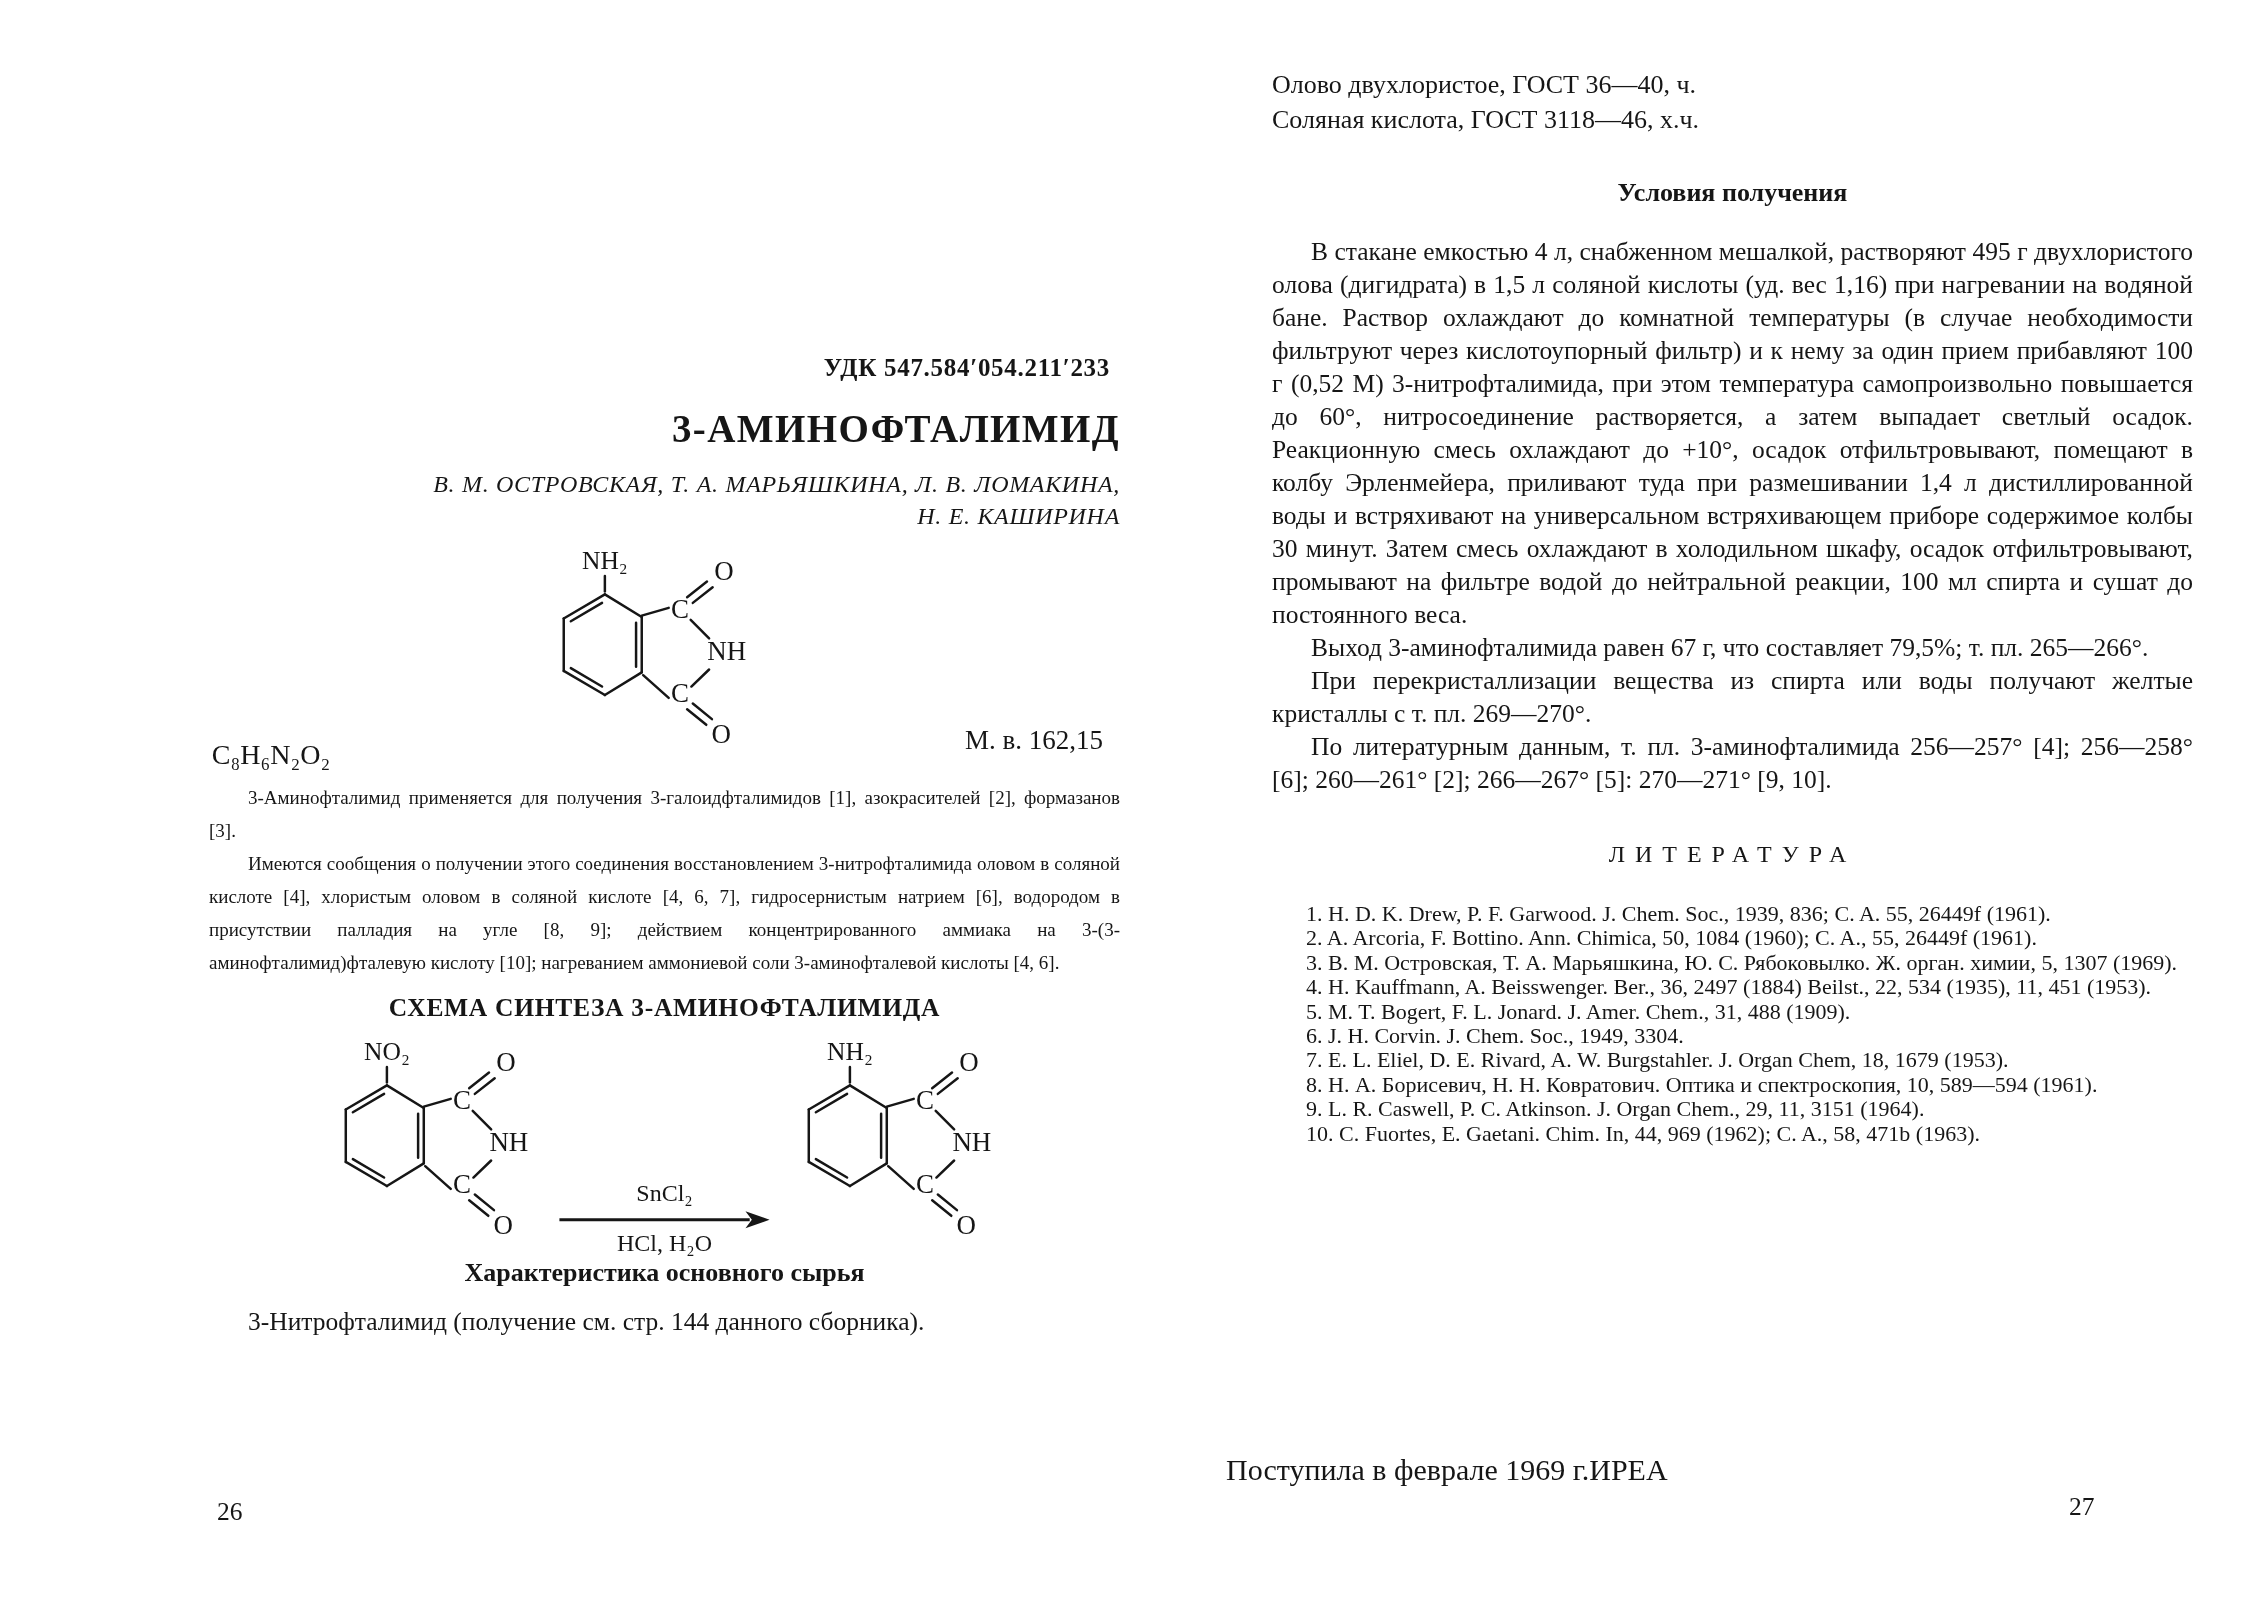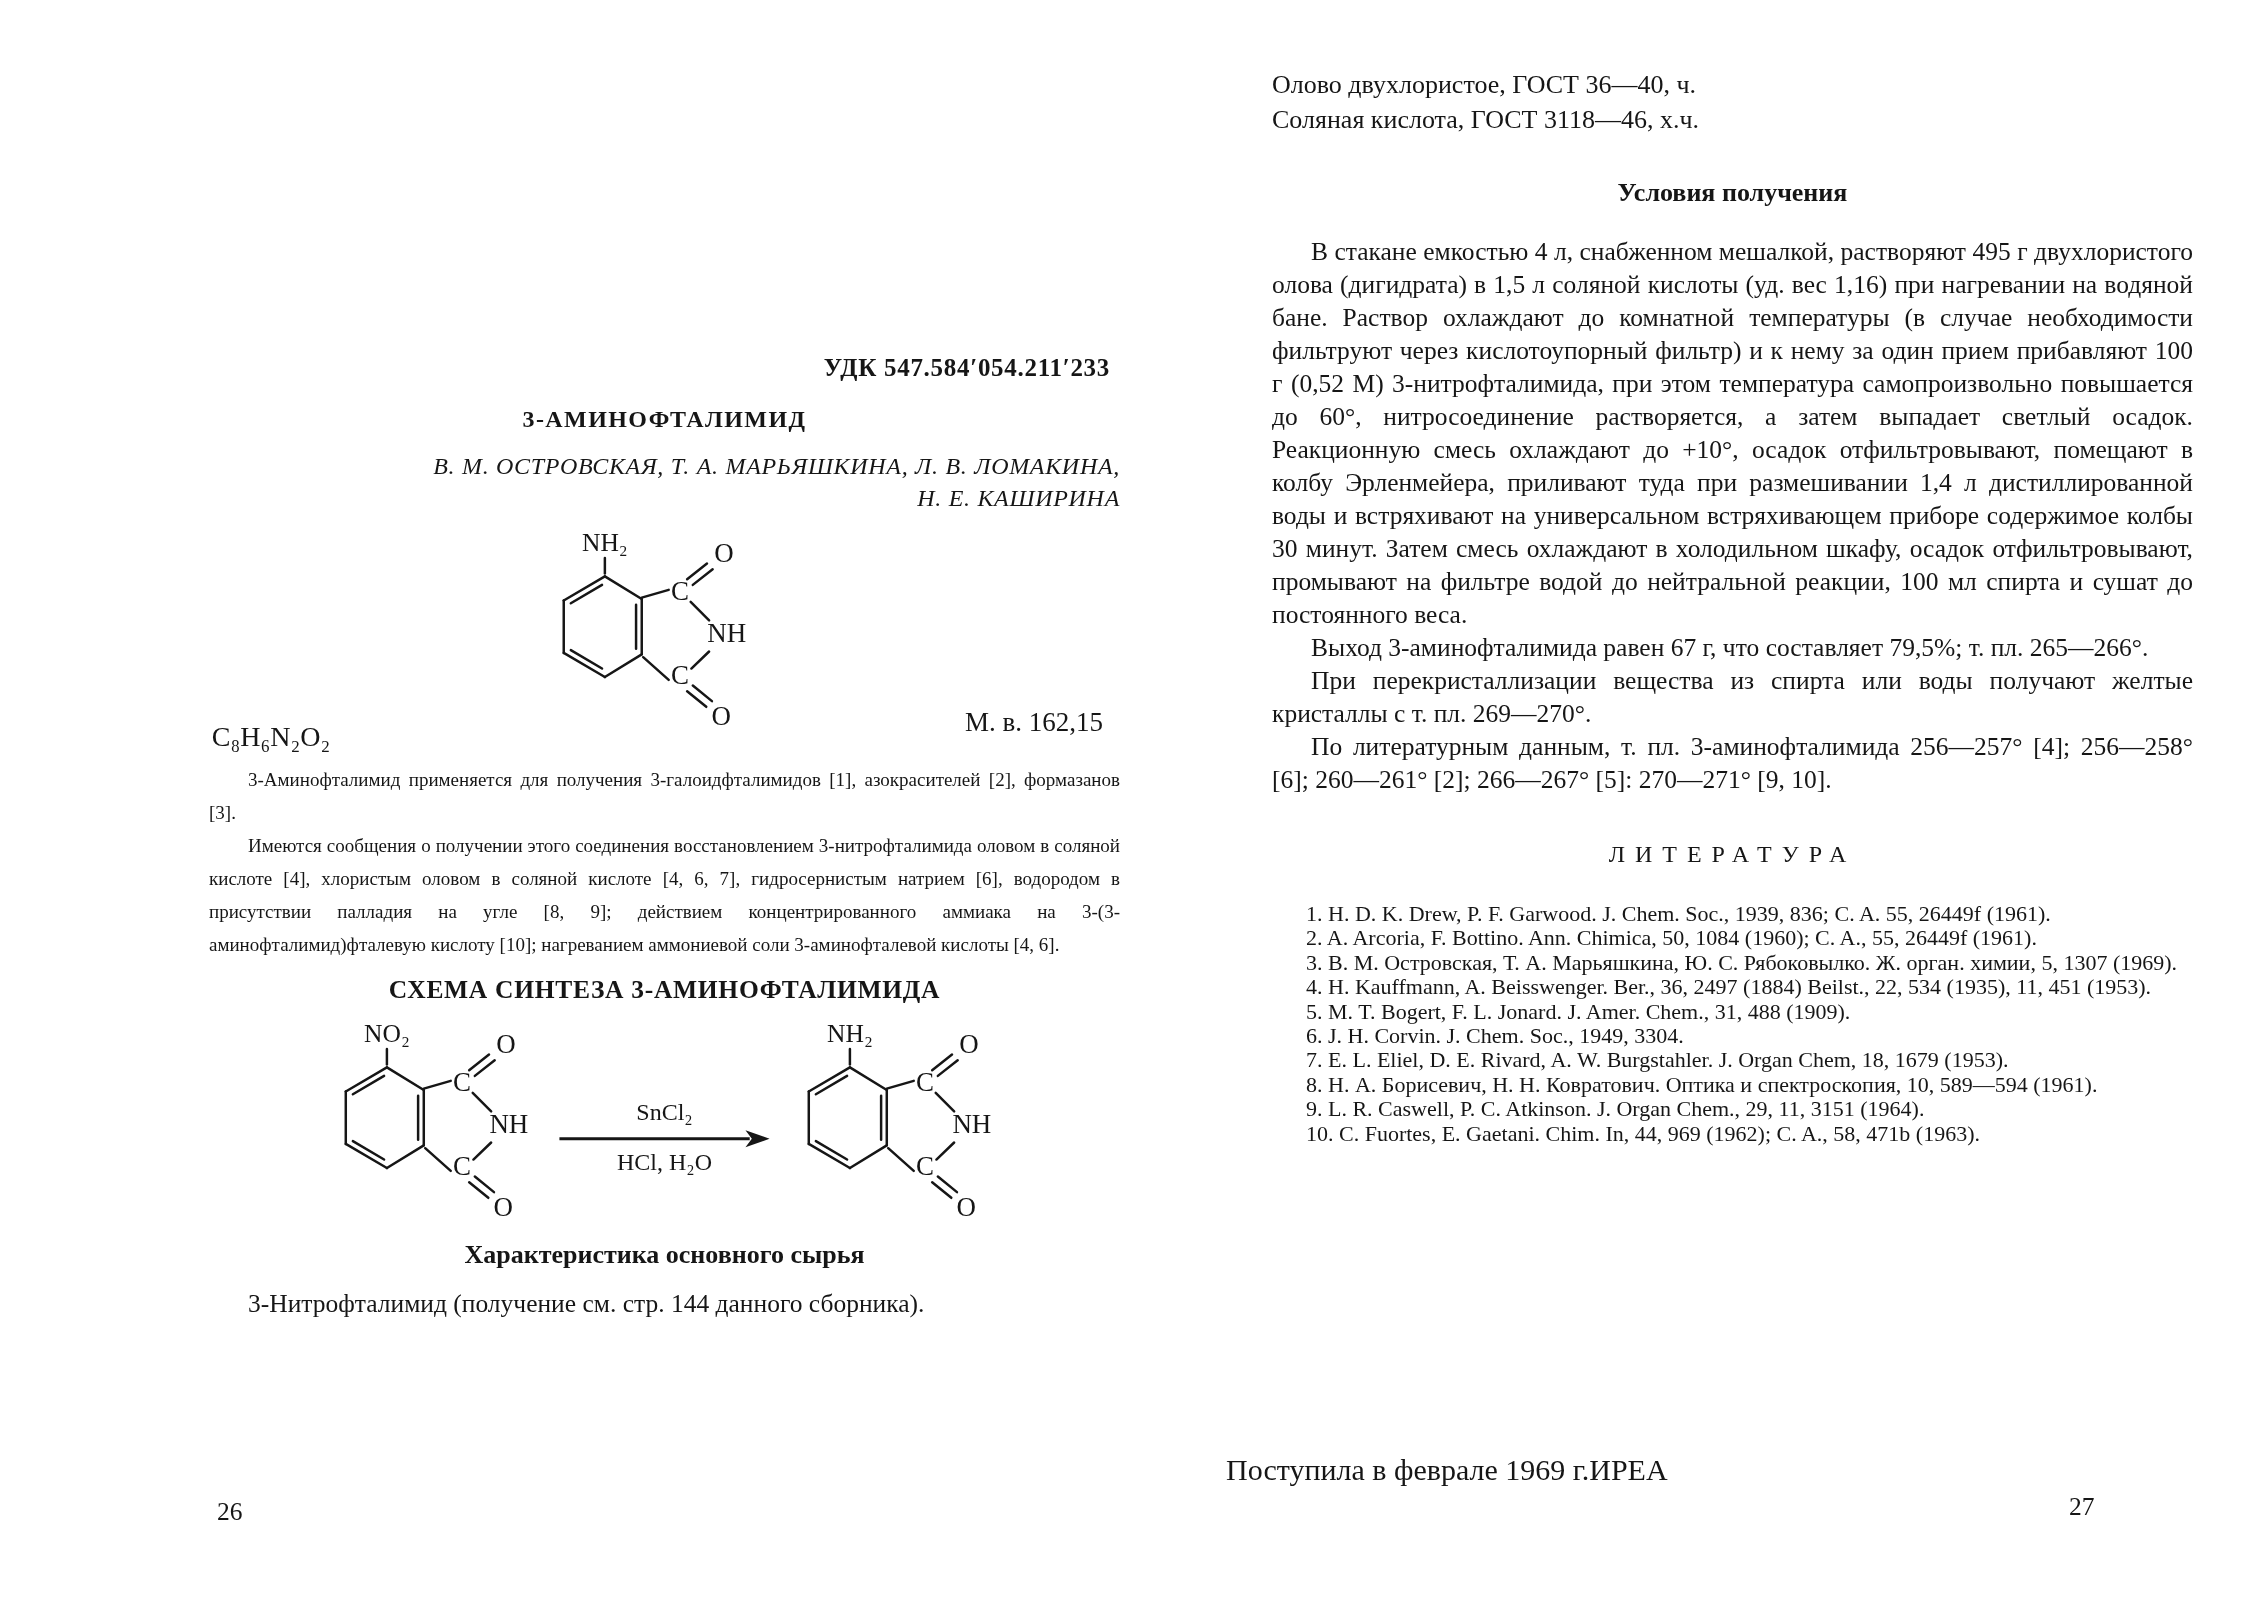--- a/index.html
+++ b/index.html
@@ -6,30 +6,30 @@
   body{
     width:2261px;height:1623px;position:relative;
     font-family:"Liberation Serif", serif;color:#161616;
     -webkit-font-smoothing:antialiased;
   }
   .sheet{position:absolute;inset:0;background:#fff;overflow:hidden;}
 
   
   .page-left{position:absolute;left:209px;top:354px;width:911px;}
   .udk{text-align:right;font-weight:700;font-size:25px;letter-spacing:0.7px;padding-right:10px;}
-  .article-title{margin-top:24px;text-align:center;font-weight:700;font-size:24px;letter-spacing:1.4px;}
+  .article-title{margin-top:24px;text-align:right;font-weight:700;font-size:39px;letter-spacing:1.4px;}
   .authors{margin-top:17px;text-align:right;font-style:italic;font-size:24px;line-height:32px;letter-spacing:0.7px;}
   .structure-band{position:relative;height:235px;margin-top:7px;}
   .structure-band .main-structure{position:absolute;left:50%;top:0;transform:translateX(-56%);}
   .formula{position:absolute;left:2.8px;bottom:2.8px;font-size:28px;}
   .mw{position:absolute;right:17px;bottom:18.4px;font-size:27px;}
   .body-paras{margin-top:7px;font-size:19px;line-height:33px;text-align:justify;}
   .body-paras p{margin:0;text-indent:39px;}
   .scheme-heading{margin-top:14px;text-align:center;font-weight:700;font-size:25.5px;letter-spacing:0.7px;}
-  .scheme-band{margin-top:7px;display:flex;align-items:center;justify-content:center;gap:4.3px;}
+  .scheme-band{margin-top:7px;display:flex;align-items:flex-end;justify-content:center;gap:4.3px;}
   .arrow-block{width:221px;text-align:center;font-size:24px;margin-top:24px;flex:0 0 auto;}
   .arrow-top{margin-bottom:1.4px;}
   .arrow-bottom{margin-top:1.4px;}
   .raw-heading{margin-top:1.4px;text-align:center;font-weight:700;font-size:26px;}
   .raw-para{margin-top:17px;font-size:25.5px;line-height:33px;text-align:justify;}
   .raw-para p{margin:0;text-indent:39px;}
   .page-num-left{position:absolute;left:197px;top:1497px;font-size:25.5px;margin-left:20px;}
 
   
   .page-right{position:absolute;left:1272px;top:67px;width:921px;}

